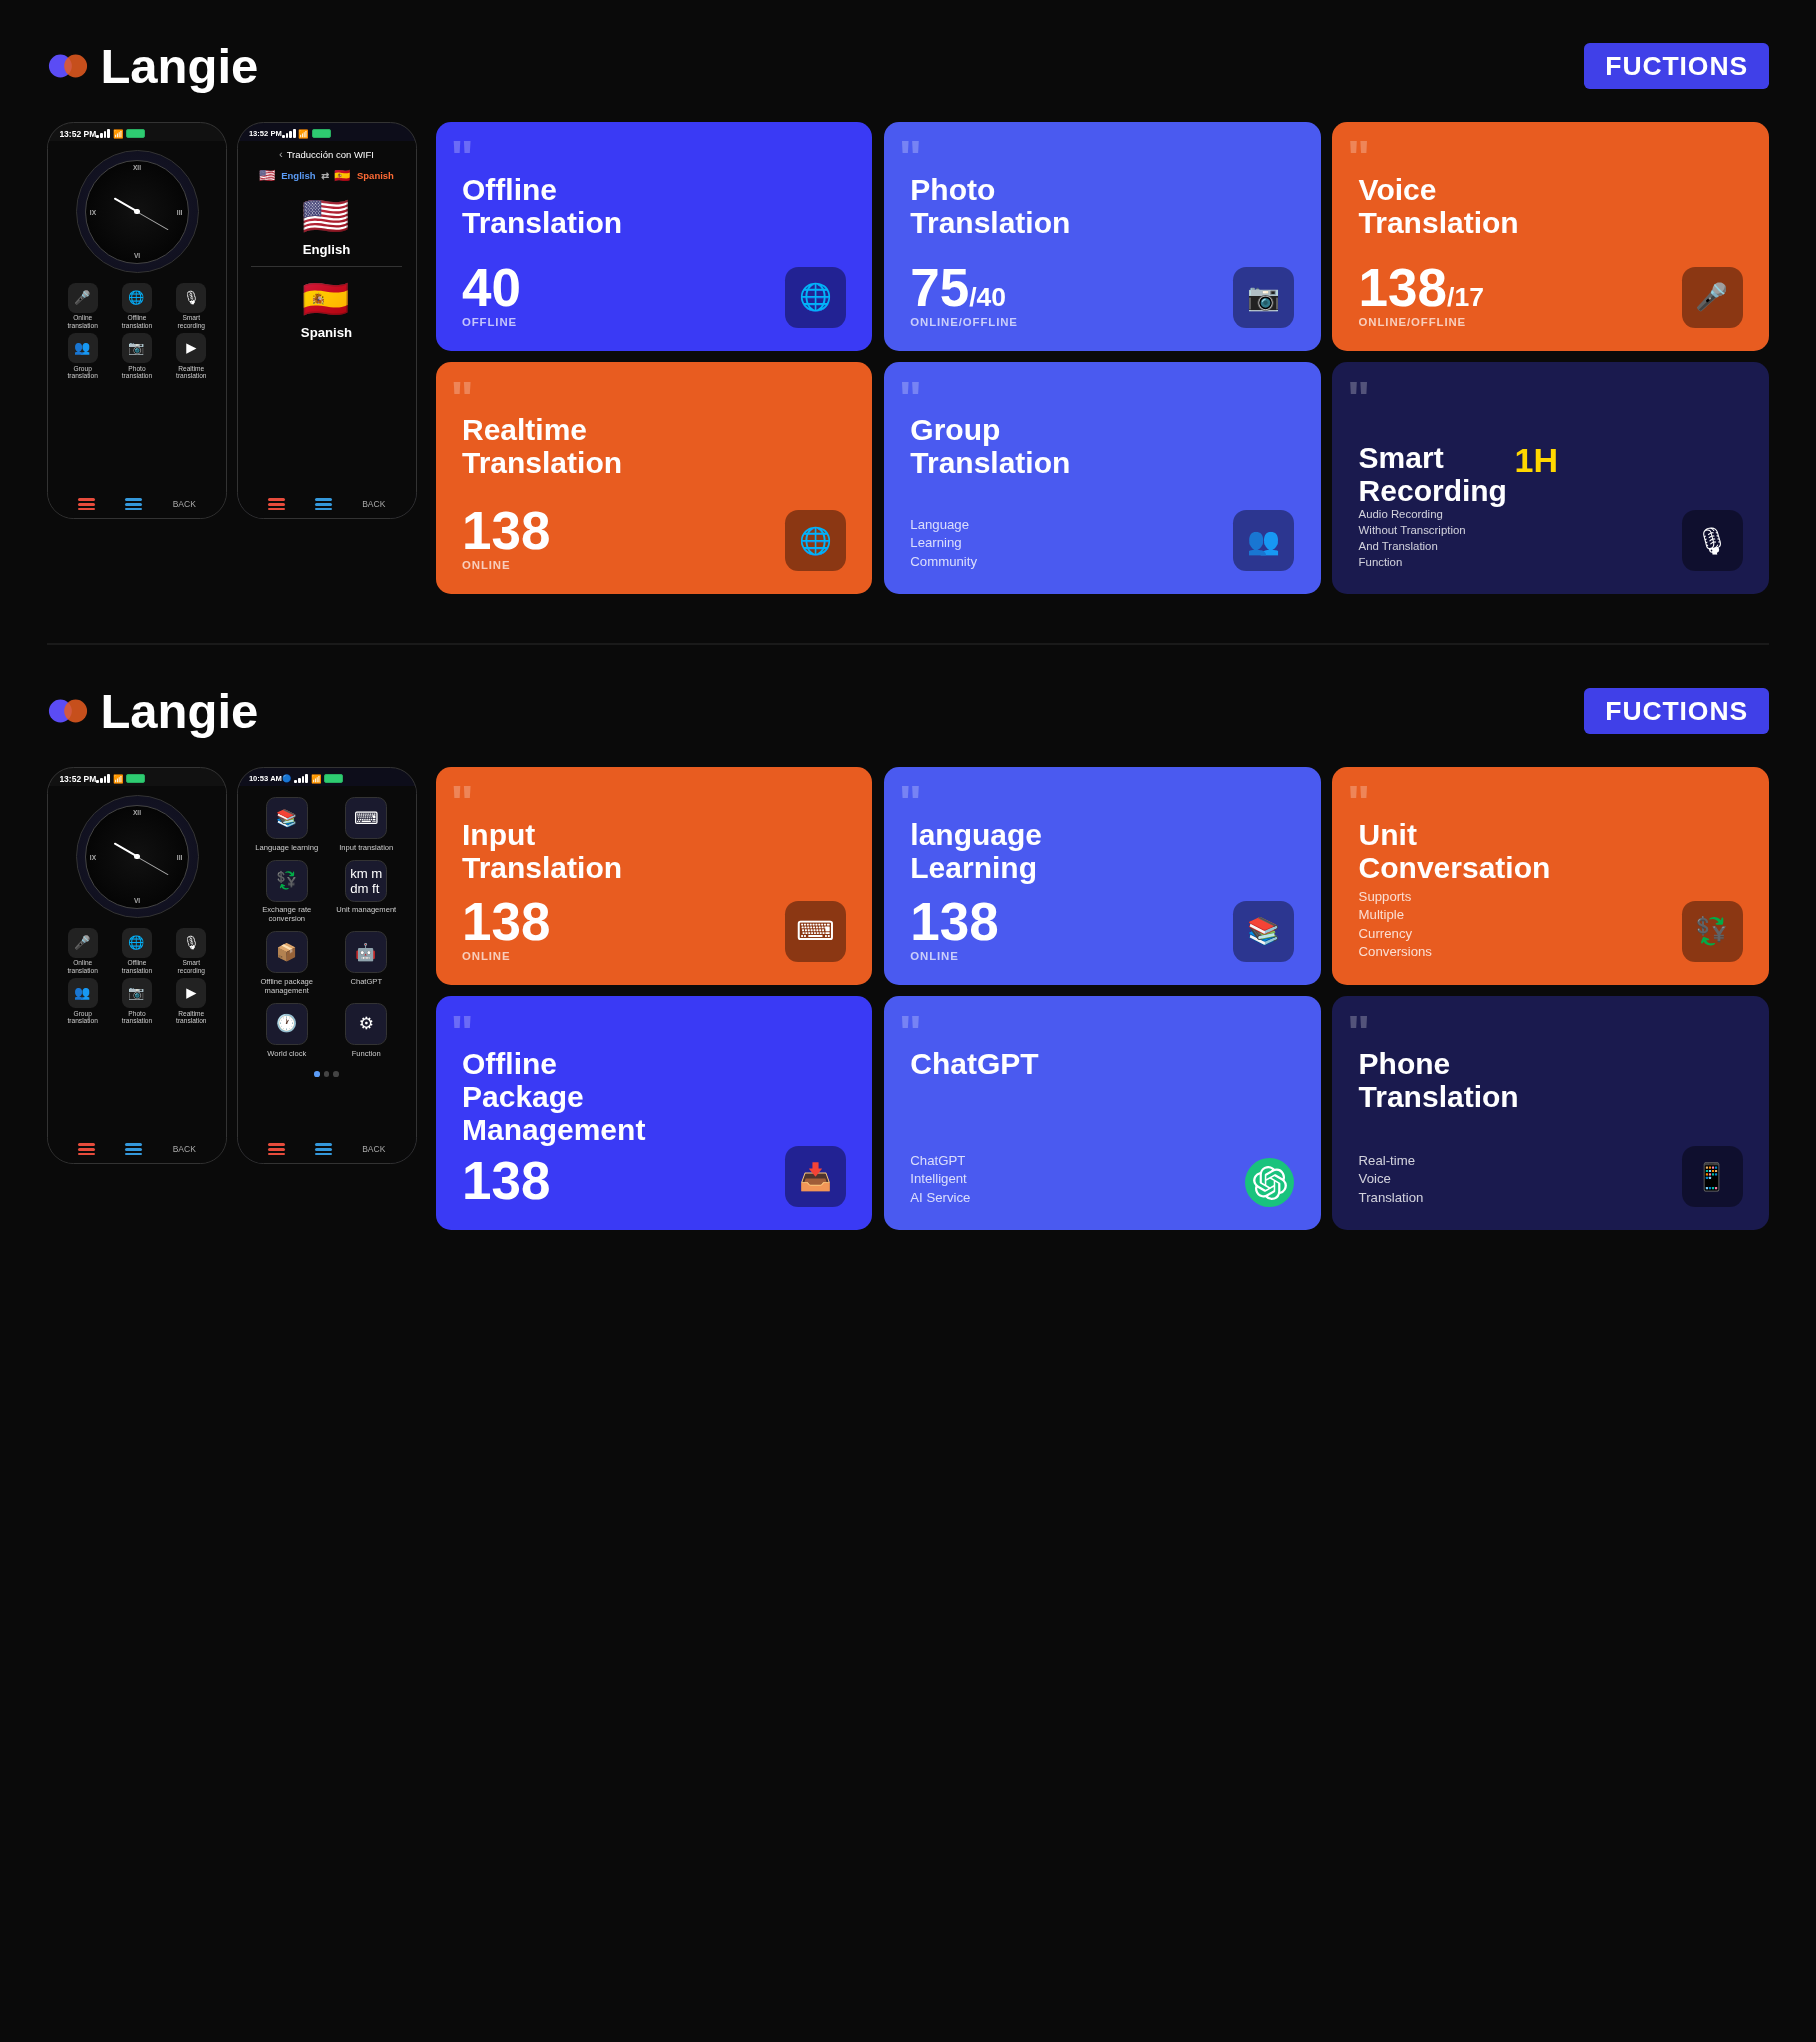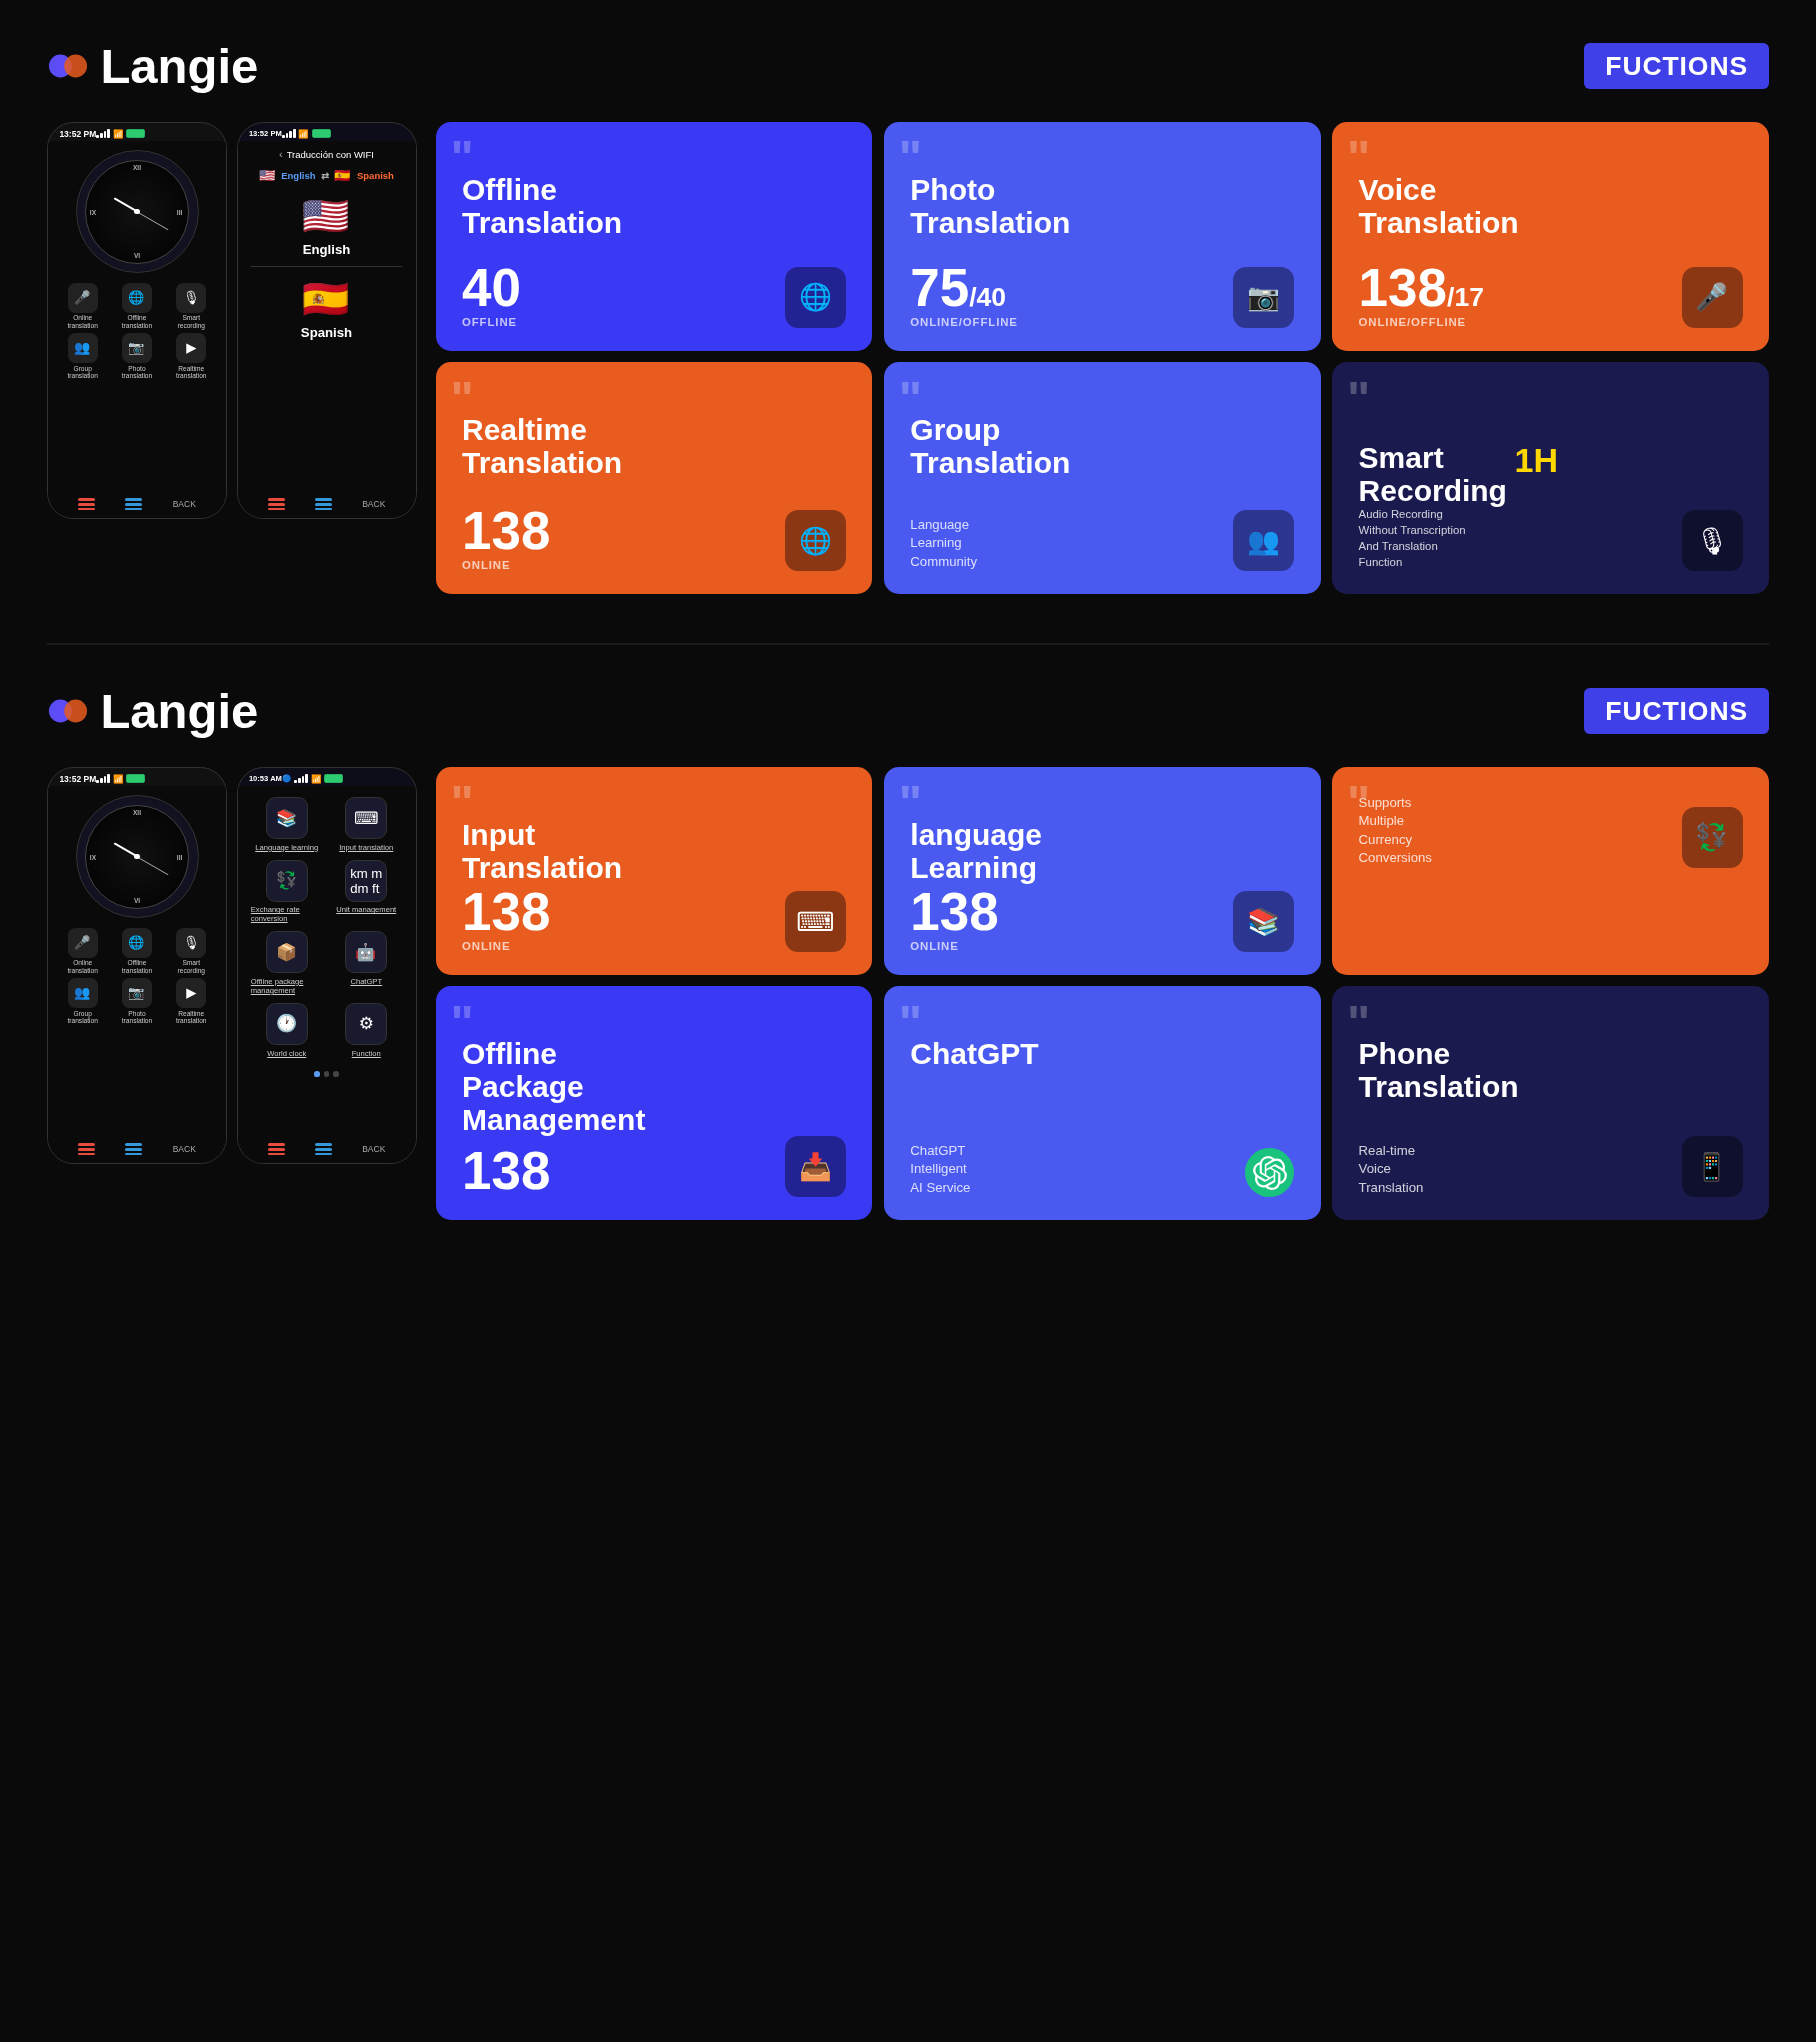--- a/index.html
+++ b/index.html
@@ -396,23 +396,22 @@
       border: 0.9px solid #333;
       display: flex;
       align-items: center;
       justify-content: center;
       font-size: 17px;
     }
 
     .menu-label {
       font-size: 7.6px;
       color: #ccc;
-      text-align: left;
+      text-align: center;
       line-height: 1.2;
-      text-decoration: underline;
     }
 
     .battery-green {
       width: 19px;
       height: 9.5px;
       background: #2ecc71;
       border-radius: 1.9px;
       border: 0.9px solid #27ae60;
     }
 
@@ -868,20 +867,21 @@
           <div>
             <div class="card-count">138</div>
             <div class="card-status">ONLINE</div>
           </div>
           <div class="card-icon">📚</div>
         </div>
       </div>
 
       <div class="feature-card orange">
         <div class="quote-mark">"</div>
+        <div class="card-title">Unit<br>Conversation</div>
         <div class="card-bottom">
           <div class="card-subtitle">Supports<br>Multiple<br>Currency<br>Conversions</div>
           <div class="card-icon">💱</div>
         </div>
       </div>
 
       <div class="feature-card blue">
         <div class="quote-mark">"</div>
         <div class="card-title">Offline<br>Package<br>Management</div>
         <div class="card-bottom">

